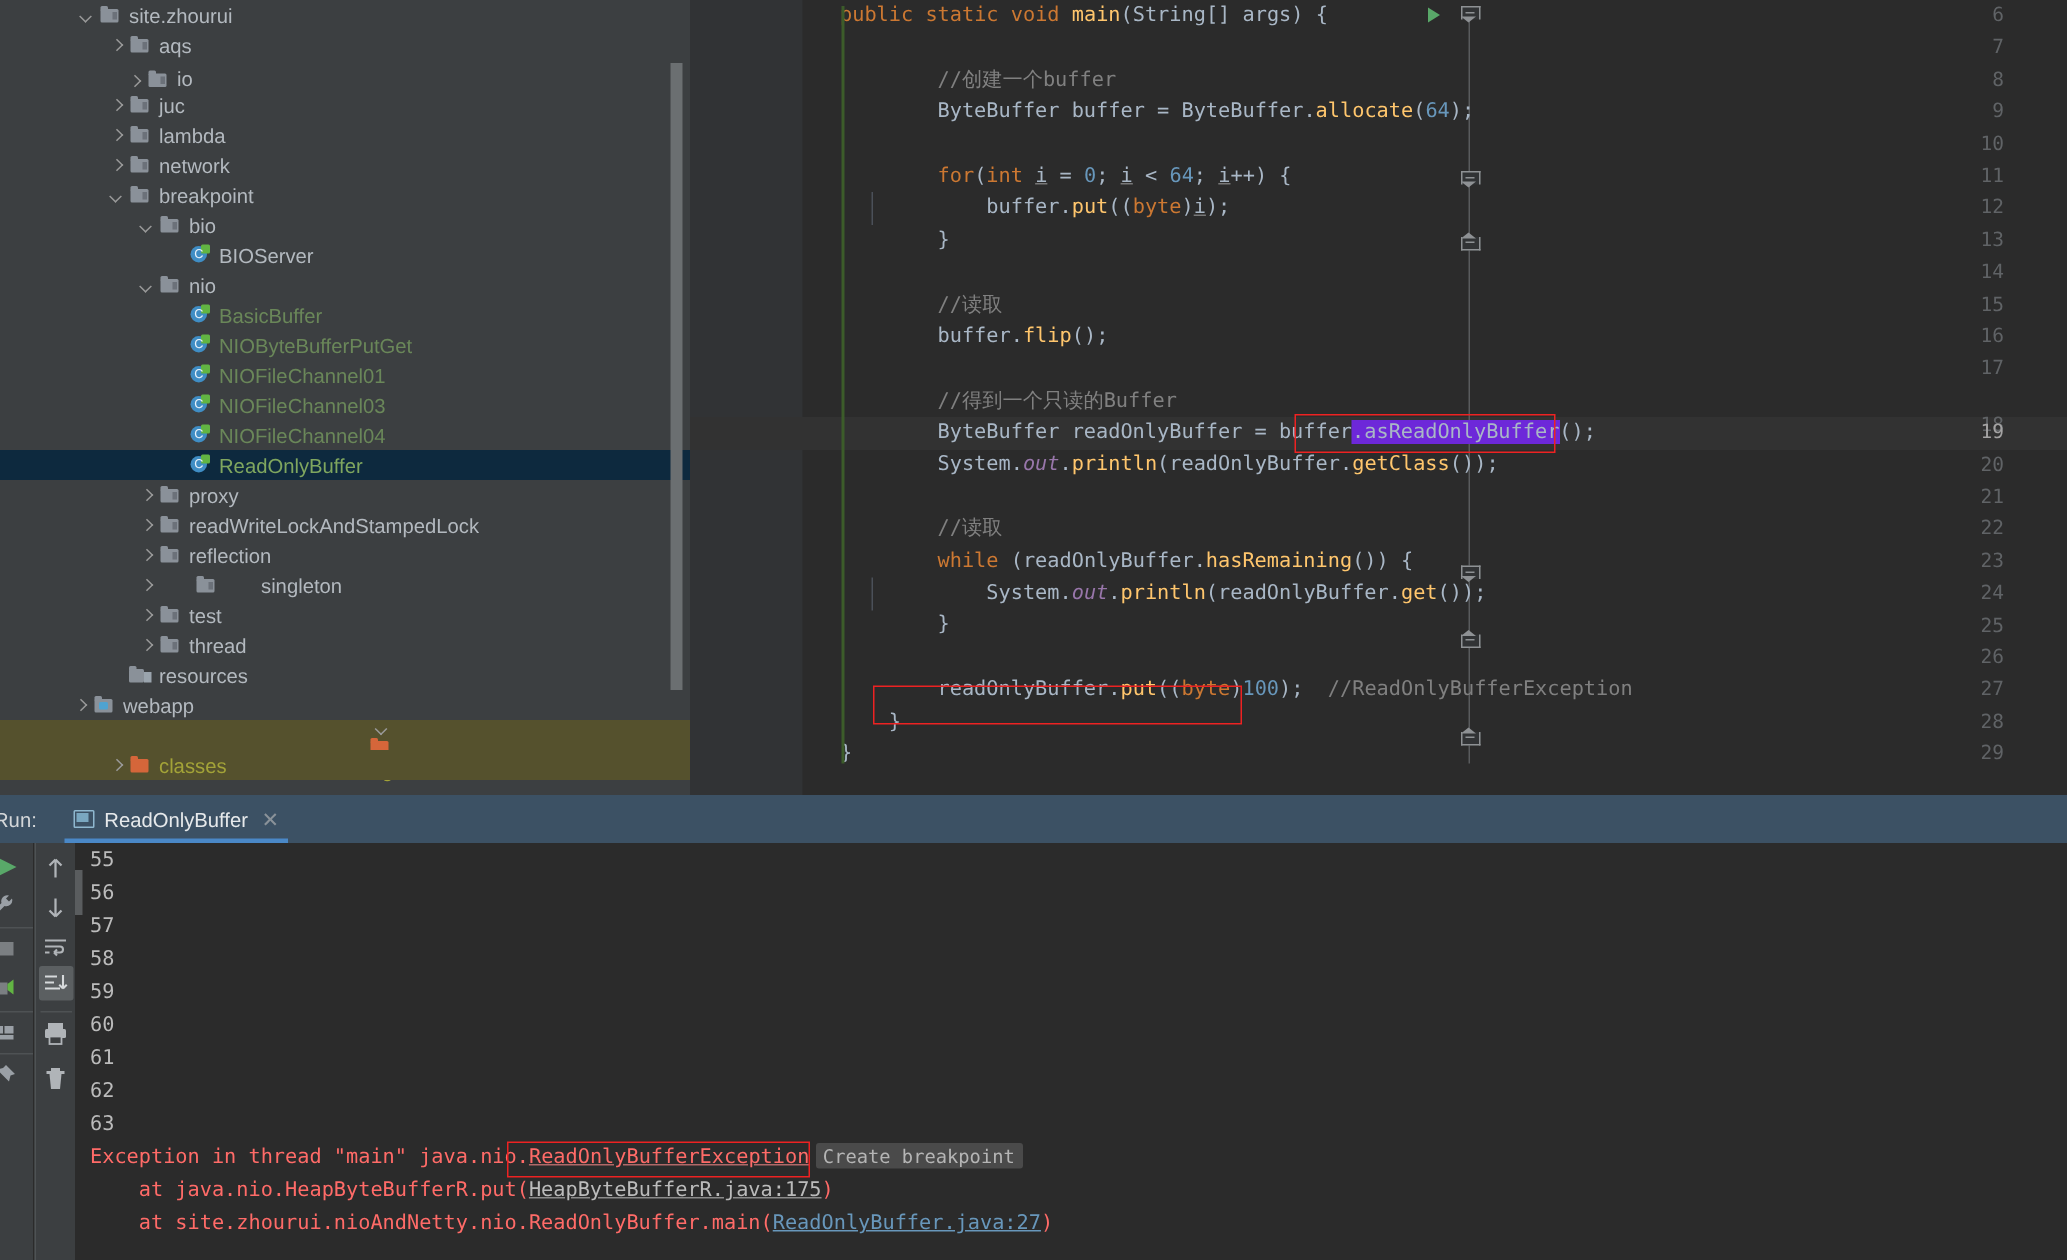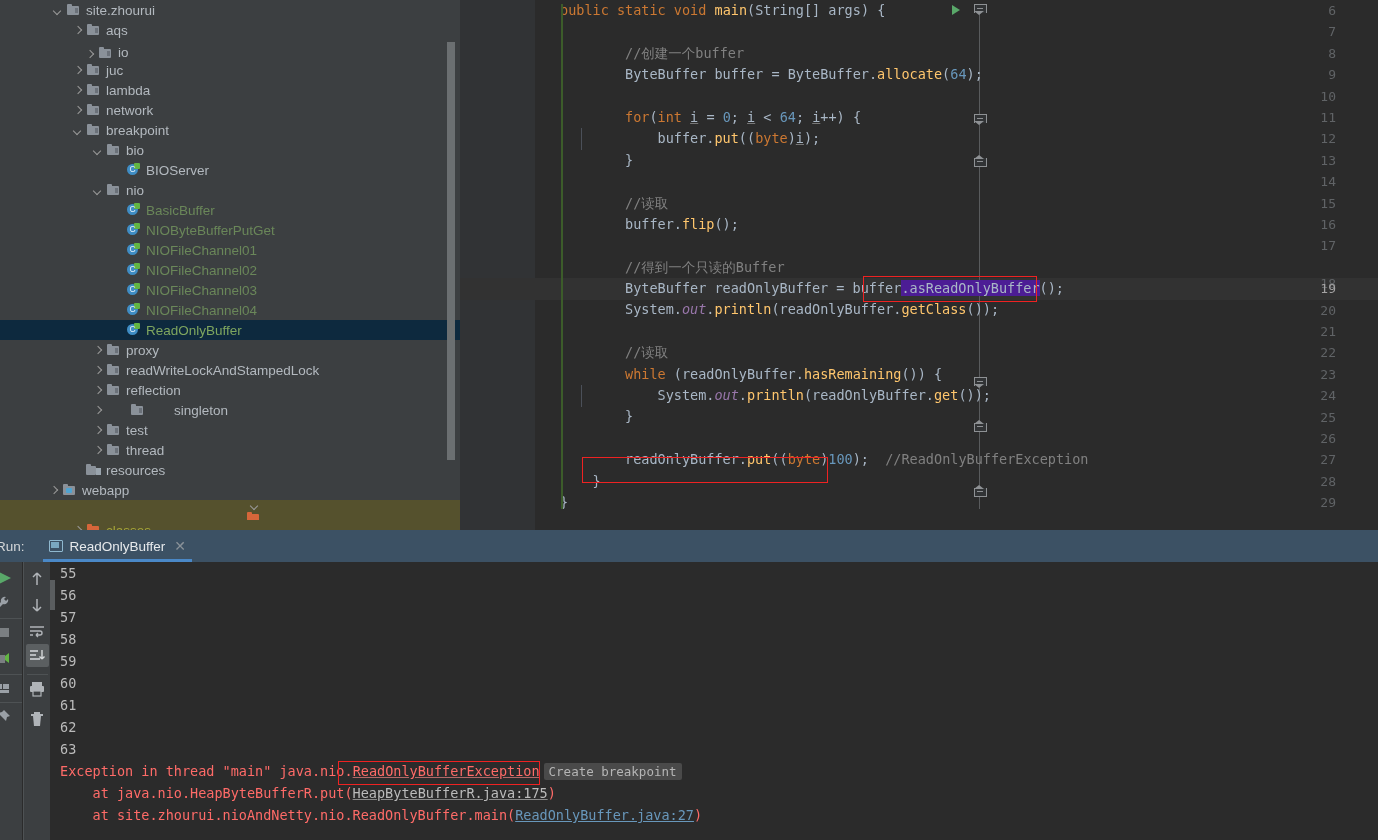--- a/index.html
+++ b/index.html
@@ -137,21 +137,21 @@
 
   
   .kw{ color:#cc7832; }
   .num{ color:#6897bb; }
   .cmt{ color:#808080; }
   .mth{ color:#ffc66d; }
   .fld{ color:#9876aa; font-style:italic; }
   .var{ color:#a9b7c6; text-decoration:underline; text-decoration-color:#787878; }
   .pl{ color:#a9b7c6; }
 
-  .sel-blue{ background:#4c1d95; color:#a9b7c6; }
+  .sel-blue{ background:#6d28d9; color:#a9b7c6; }
 
   .redbox{
     position:absolute; border:1.6px solid #ee2222; pointer-events:none;
   }
 
   
   .foldline{
     position:absolute; left:519px; top:4px; width:1px; height:505px; background:#595b5d;
   }
   .foldmark{
@@ -348,27 +348,20 @@
             <i></i>
           </span>
           <span class="lbl green">NIOByteBufferPutGet</span>
         </div>
         <div class="tree-row" style="padding-left: 112px;">
           <span class="arrow "></span>
           <span class="ico cls">
             <i></i>
           </span>
           <span class="lbl green">NIOFileChannel01</span>
-        </div>
-        <div class="tree-row" style="padding-left: 112px;">
-          <span class="arrow "></span>
-          <span class="ico cls">
-            <i></i>
-          </span>
-          <span class="lbl green">NIOFileChannel02</span>
         </div>
         <div class="tree-row" style="padding-left: 112px;">
           <span class="arrow "></span>
           <span class="ico cls">
             <i></i>
           </span>
           <span class="lbl green">NIOFileChannel03</span>
         </div>
         <div class="tree-row" style="padding-left: 112px;">
           <span class="arrow "></span>

